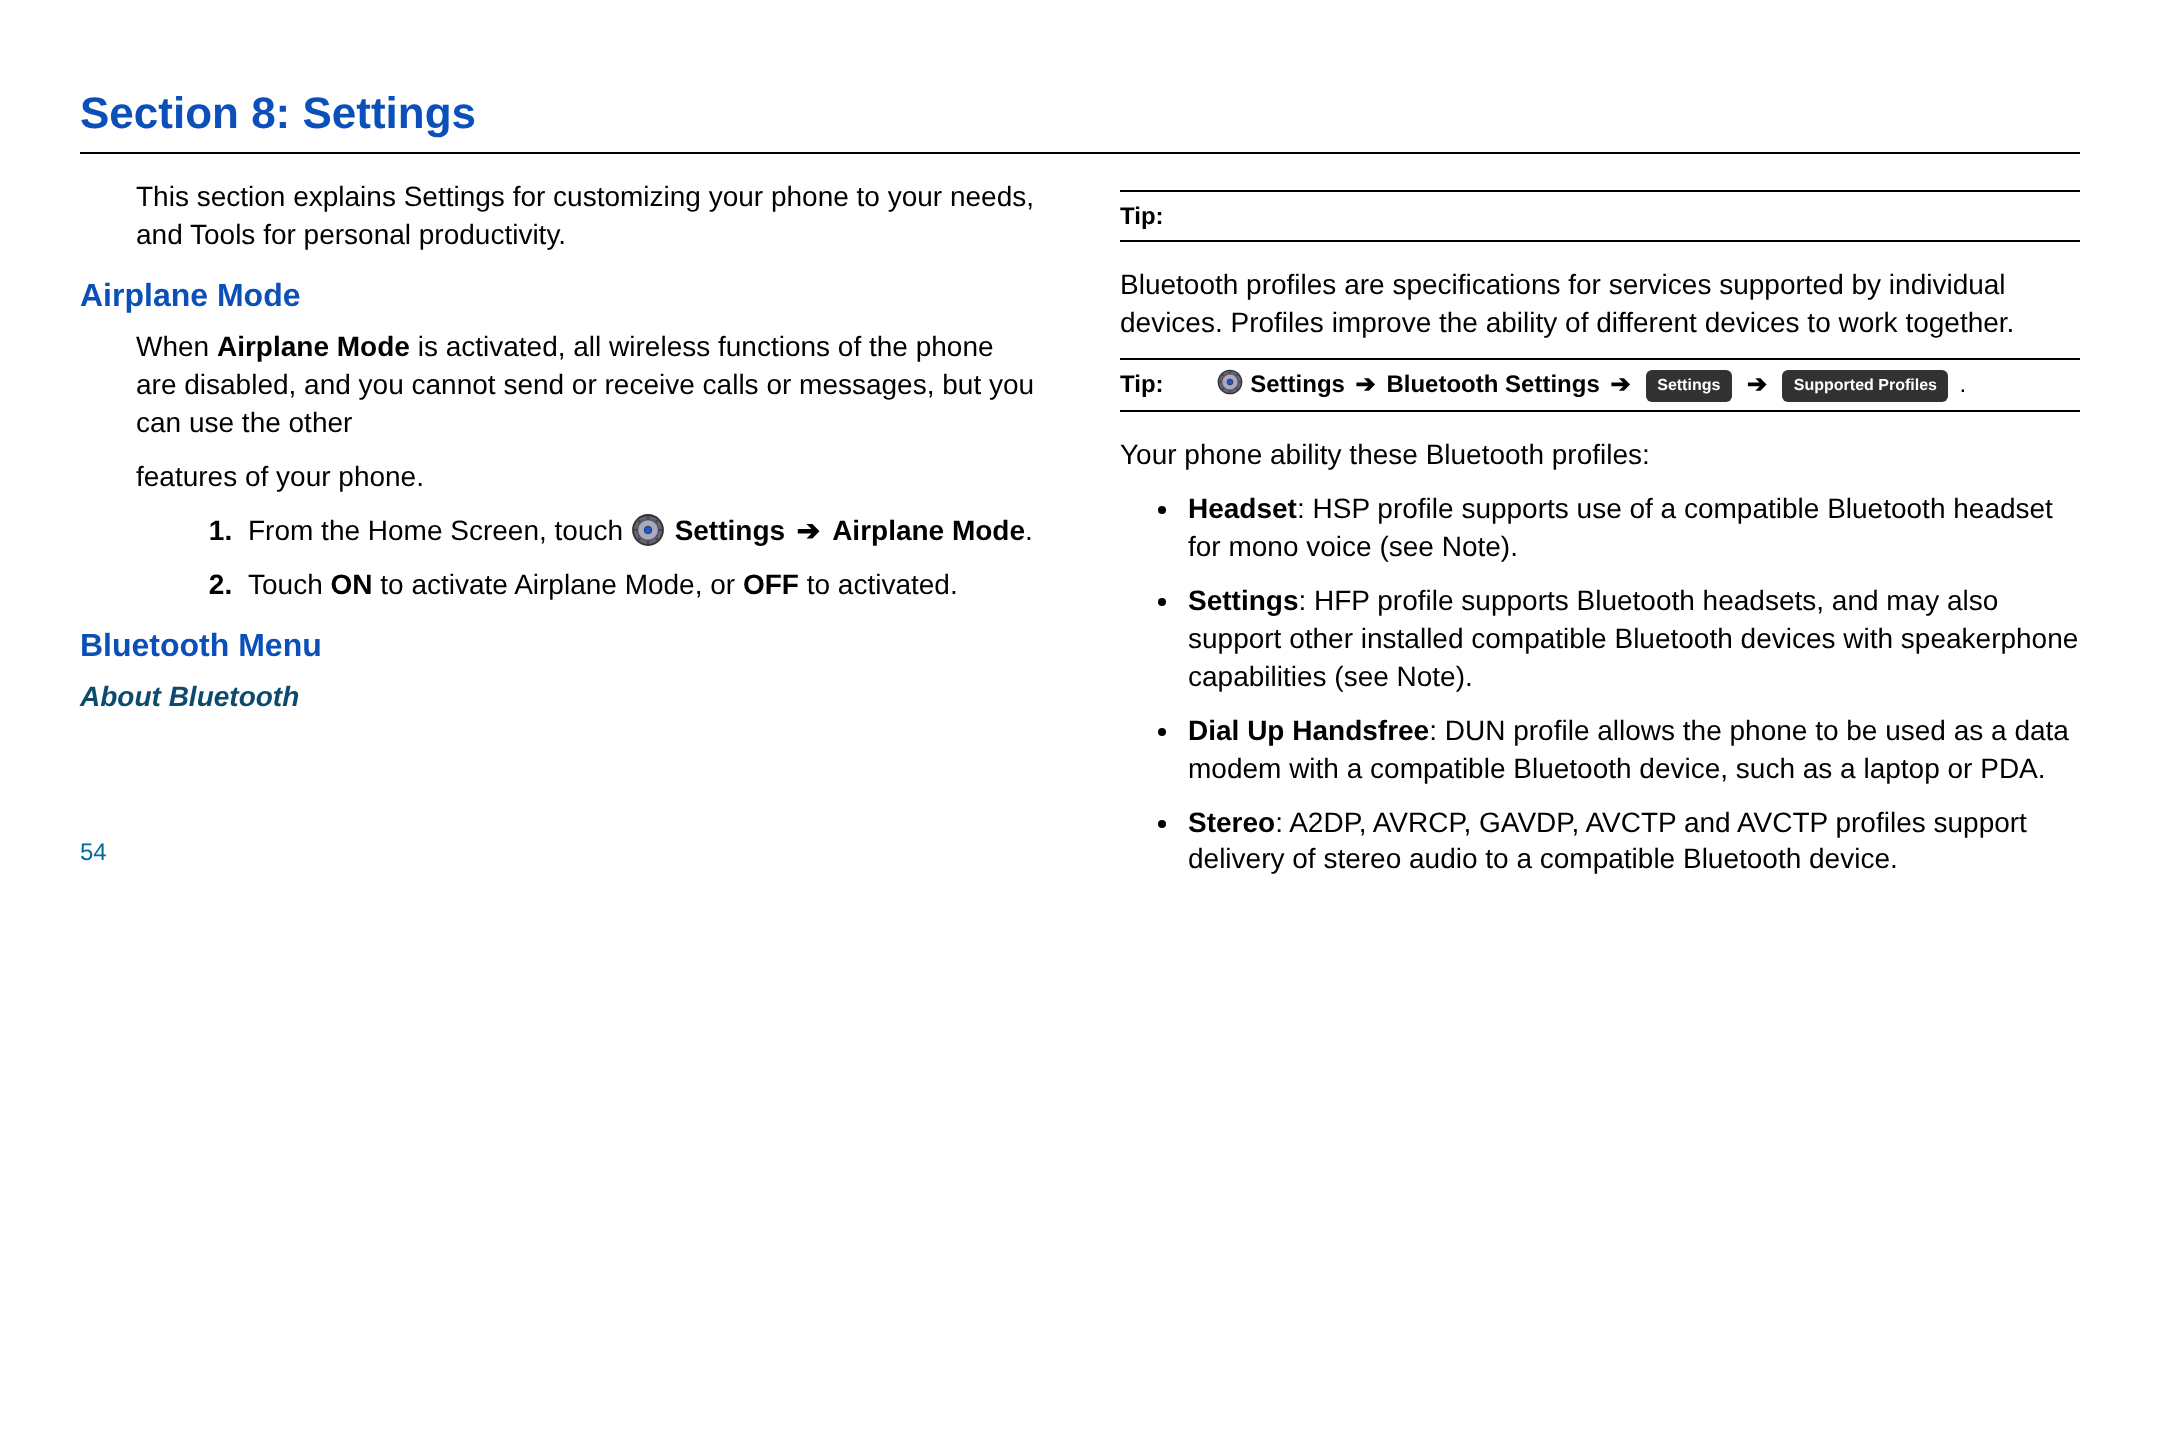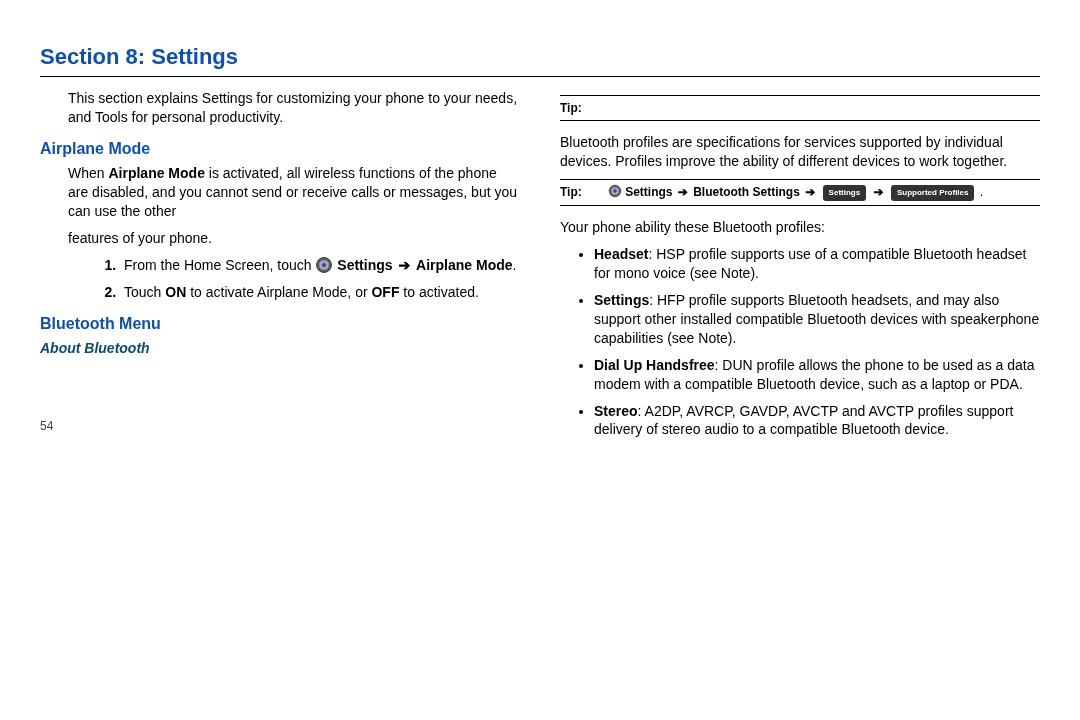--- a/index.html
+++ b/index.html
@@ -97,21 +97,21 @@
     font-weight: bold;
     padding: 3px 6px;
     border-radius: 3px;
     vertical-align: 1px;
     margin: 0 2px;
   }
   .tip-indent { margin-left: 22px; display: block; }
   .page-num {
     margin-top: 60px;
     font-size: 12px;
-    color: #404040;
+    color: #0369a1;
   }
 </style>
 </head>
 <body>
 
 <div class="page">
 
   <h1 class="section-title">Section 8: Settings</h1>
   <hr class="rule">
 

